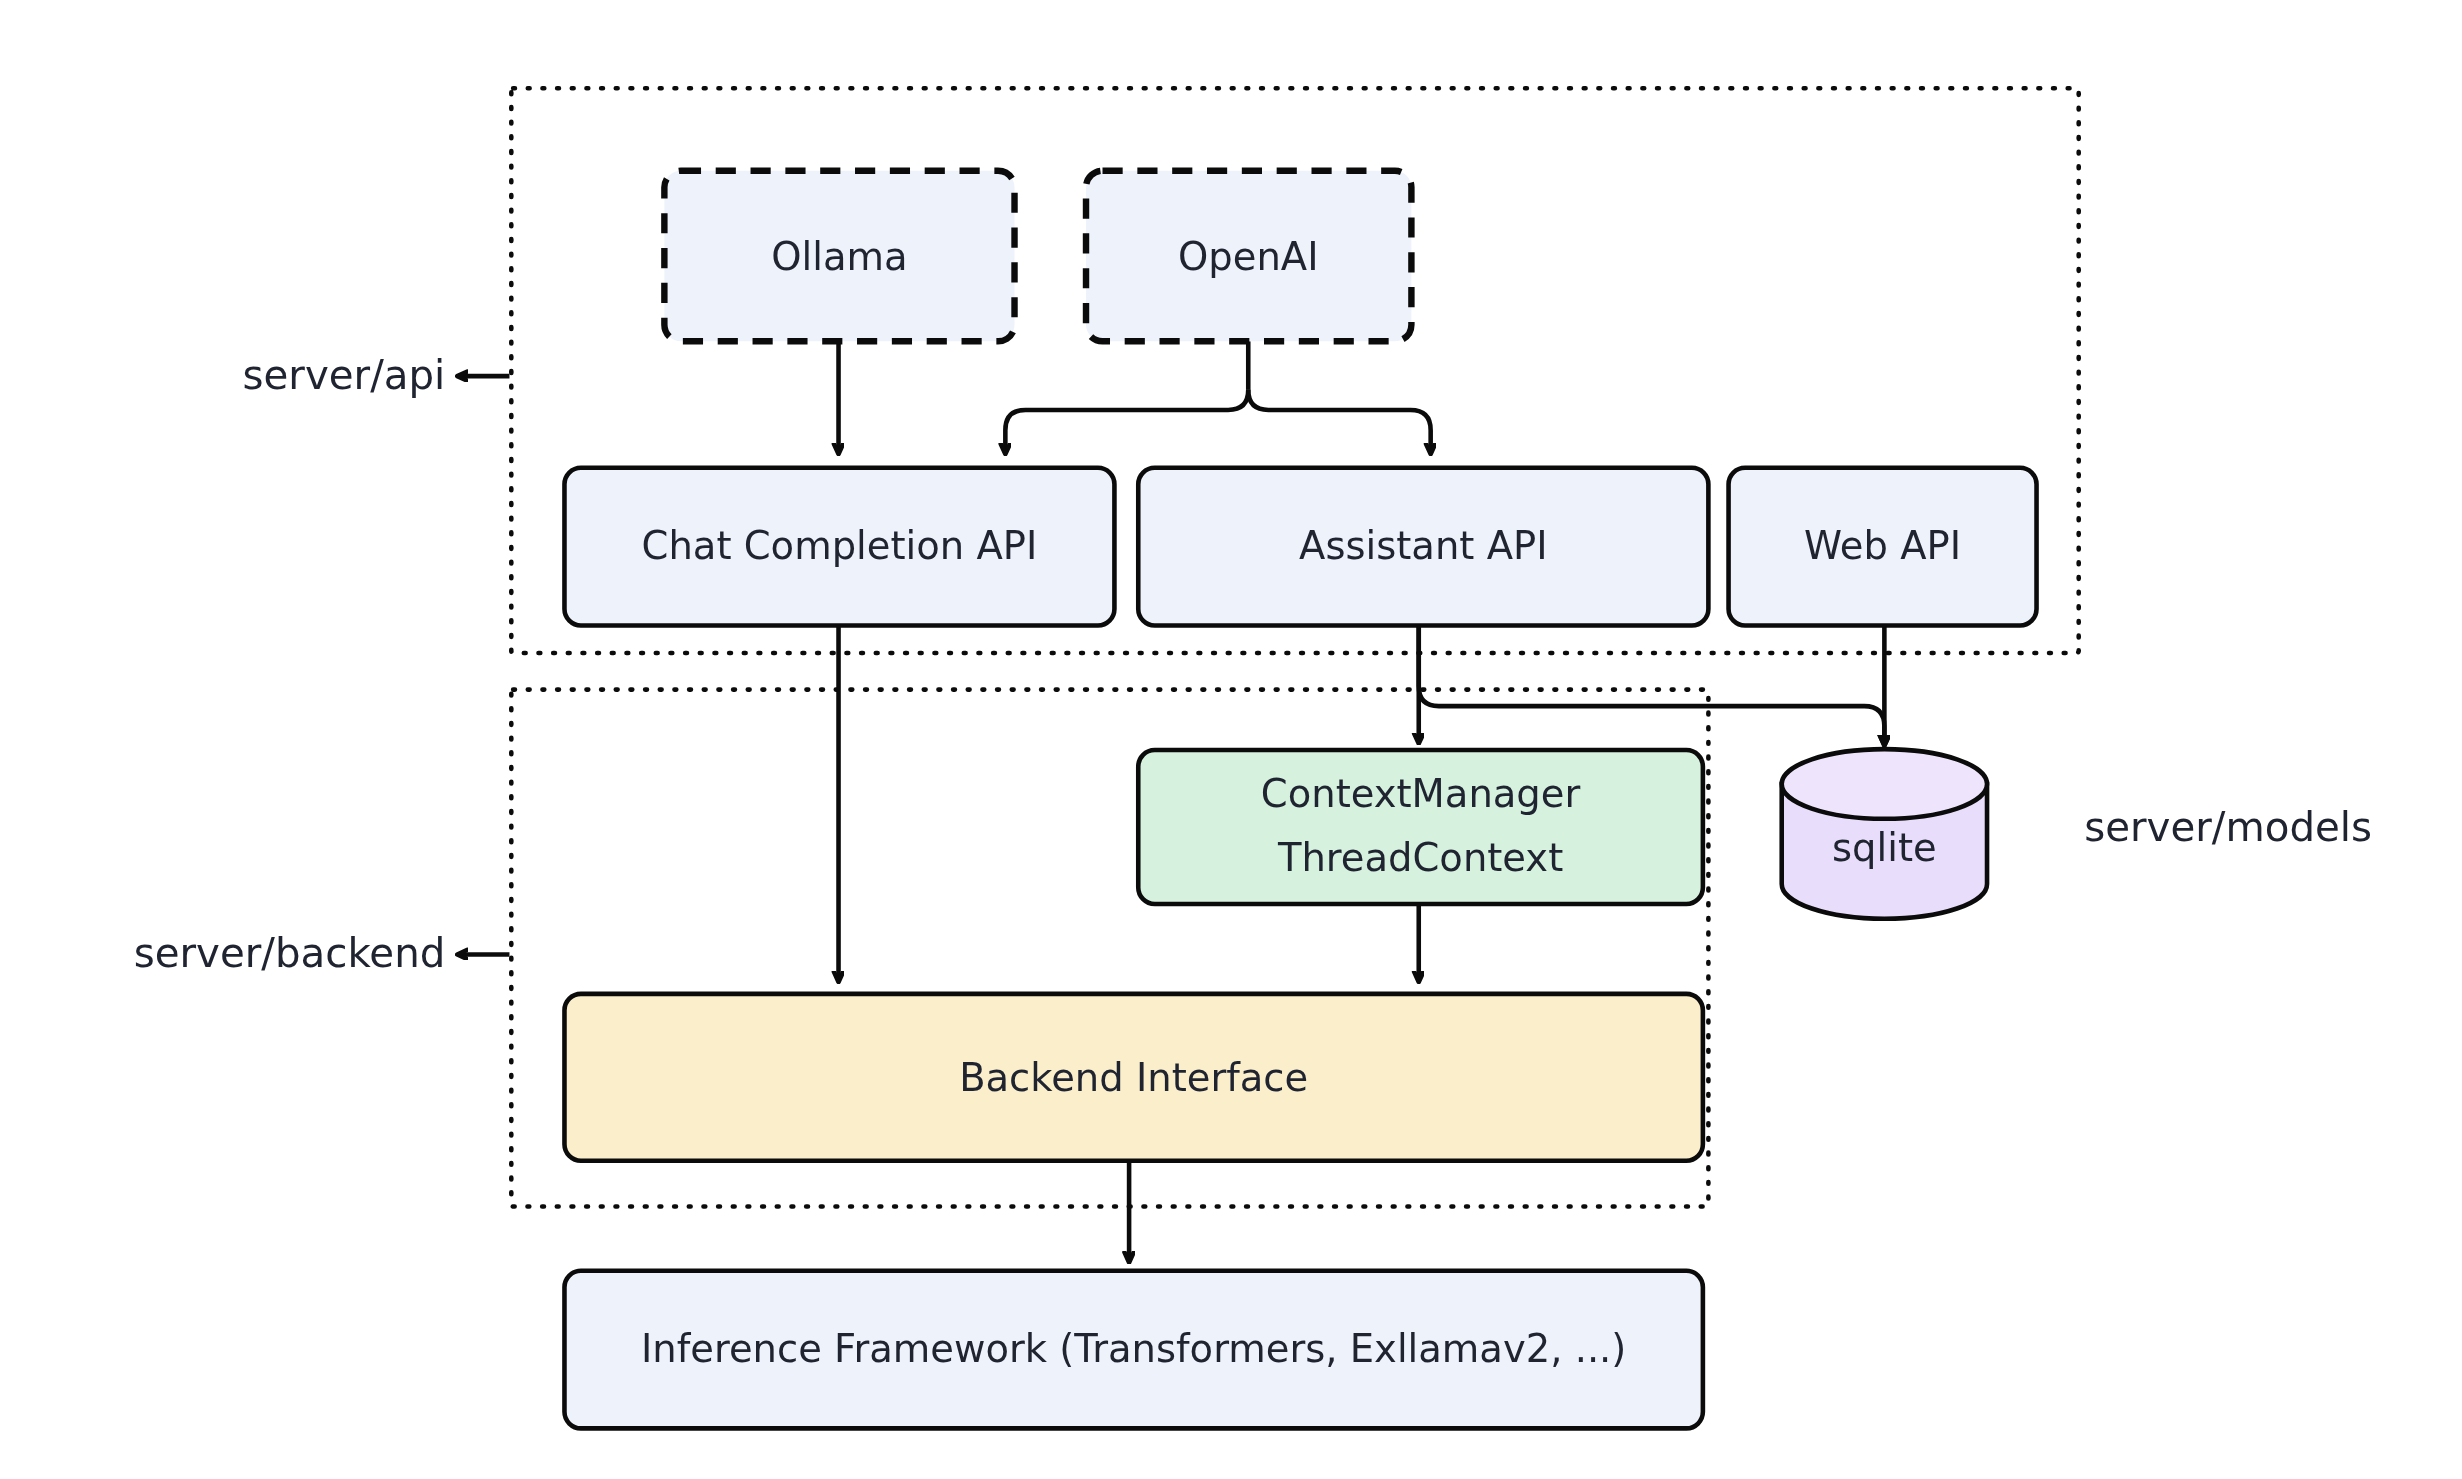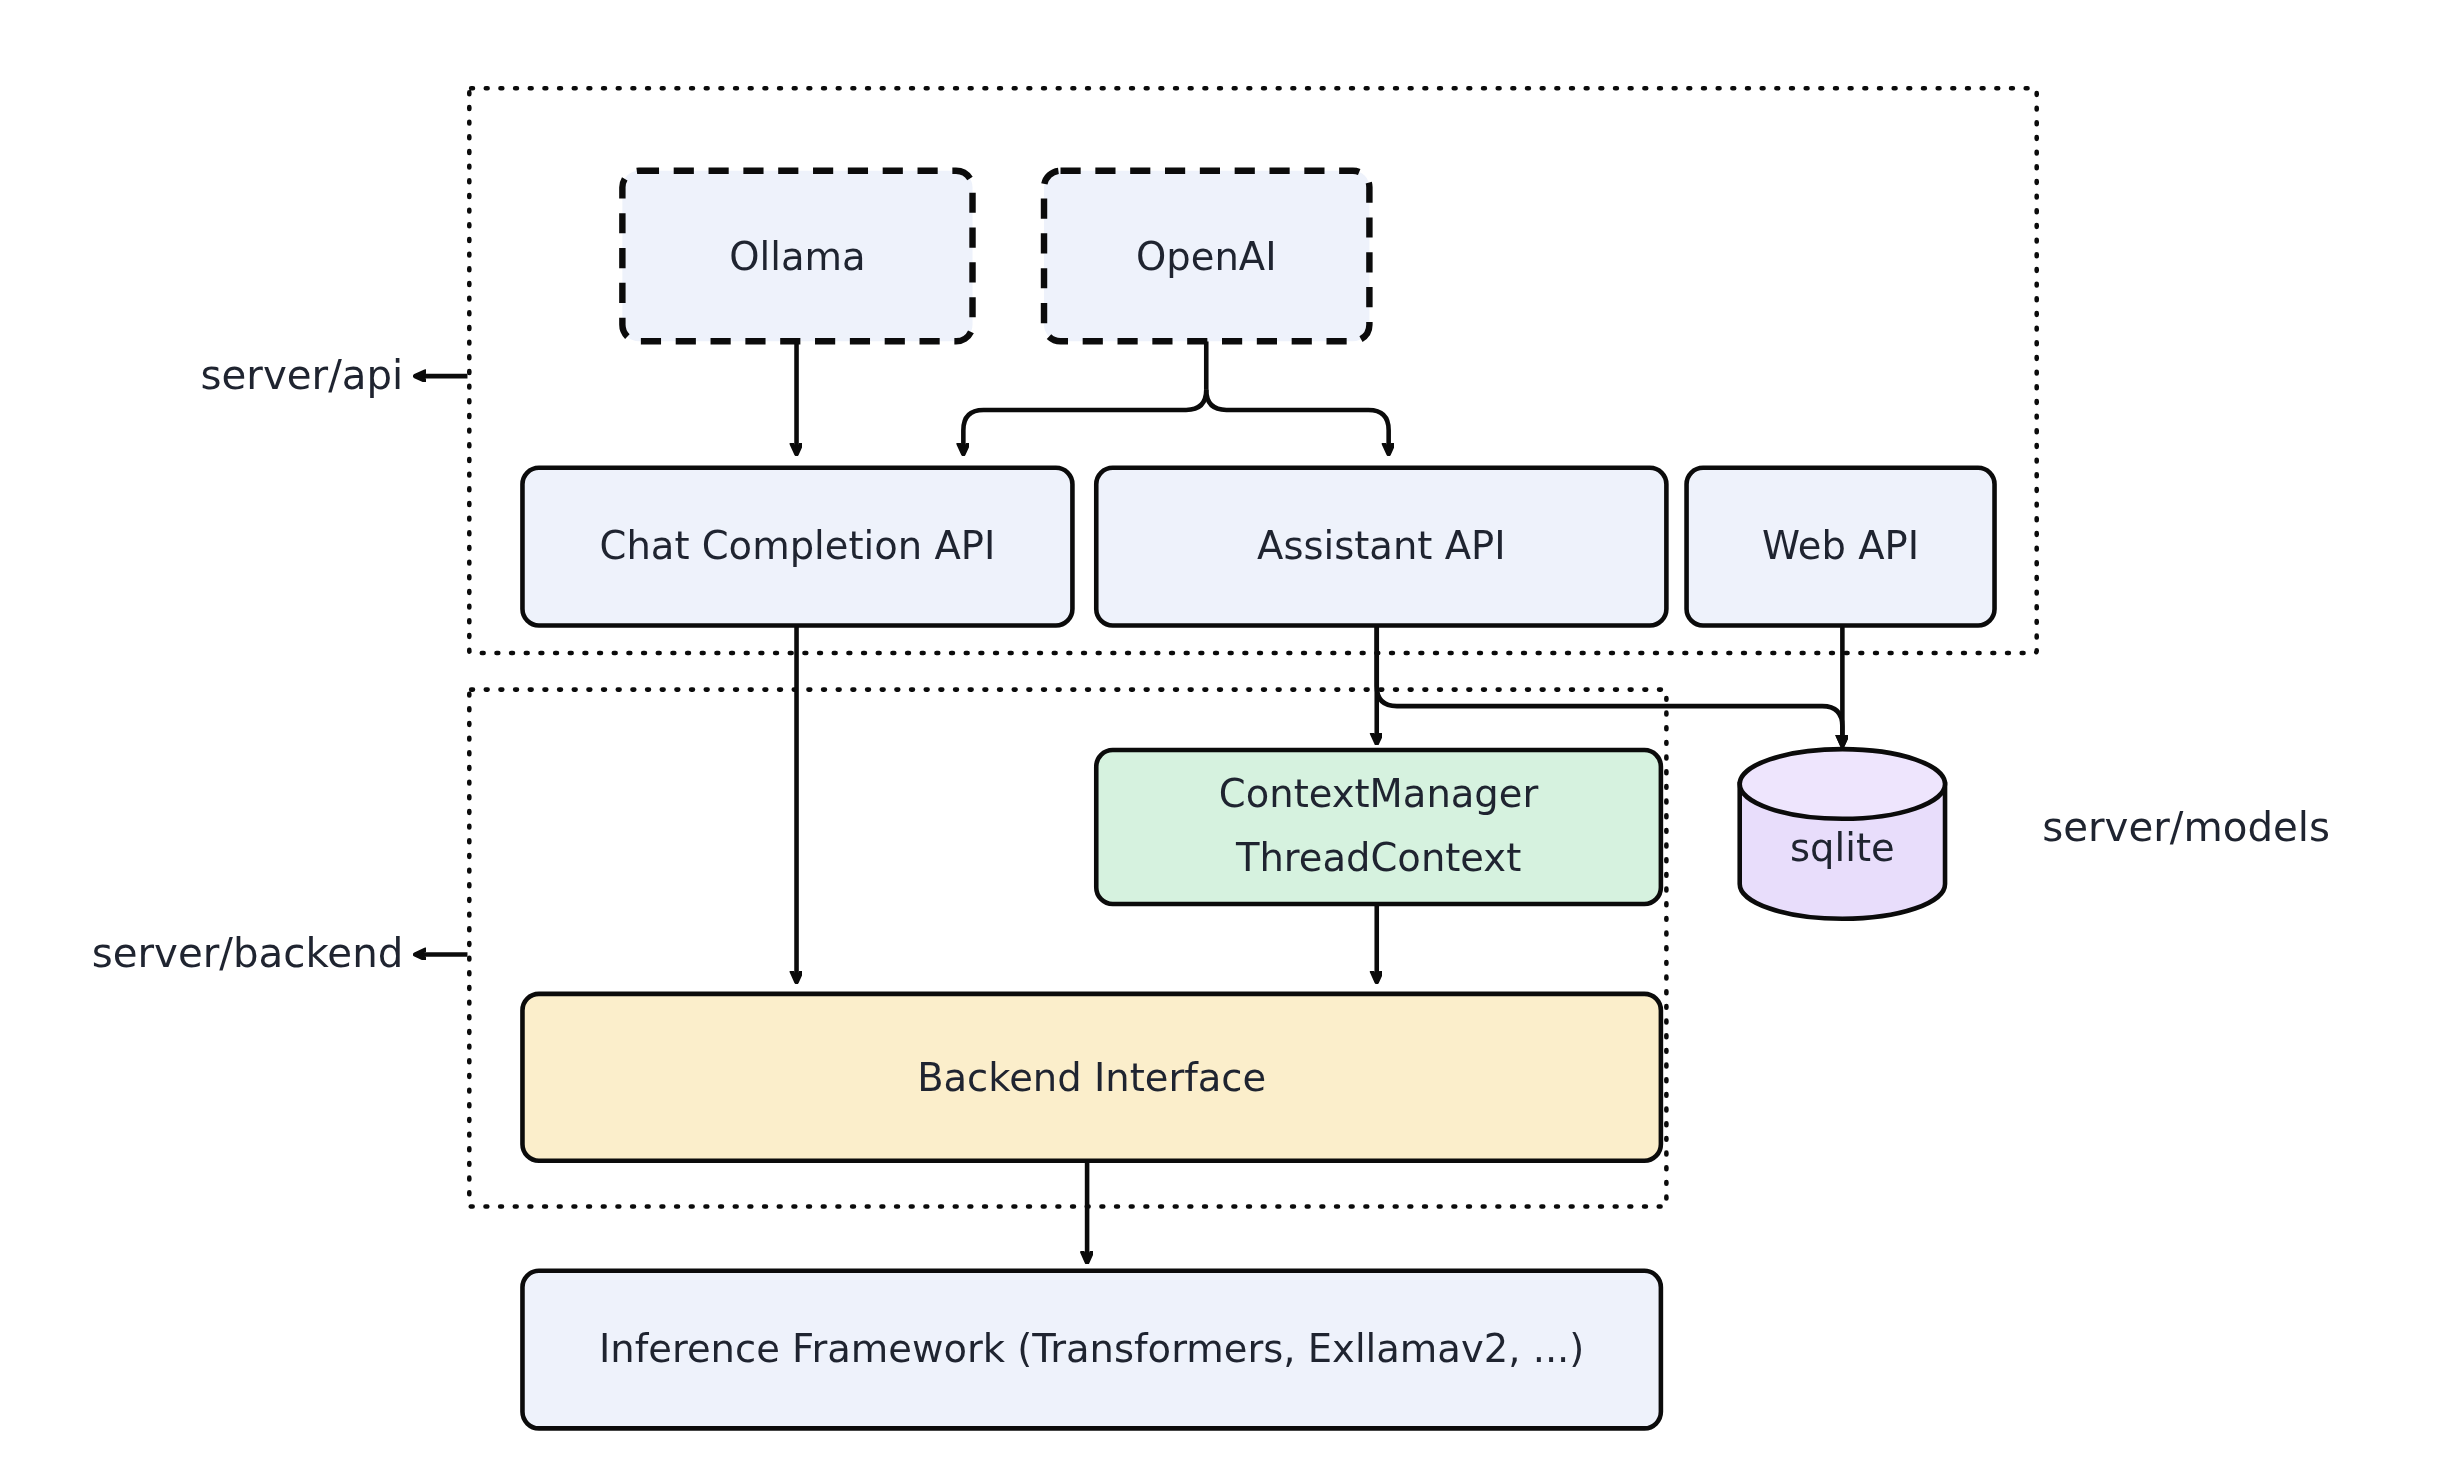--- a/index.html
+++ b/index.html
@@ -10,20 +10,21 @@
   body {
     width: 2462px;
     height: 1480px;
     overflow: hidden;
     font-family: "DejaVu Sans", "Liberation Sans", sans-serif;
   }
   #diagram-root {
     position: relative;
     width: 1996px;
     height: 1480px;
+    padding-left: 42px;
   }
   svg#diagram {
     display: block;
     width: 2462px;
     height: 1480px;
   }
   .node-label {
     font-family: "DejaVu Sans", "Liberation Sans", sans-serif;
     font-size: 42px;
     fill: #1f2430;

